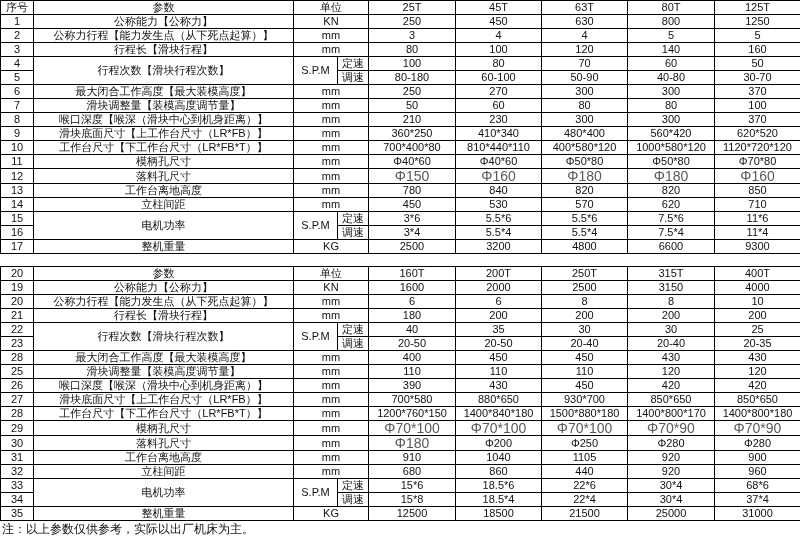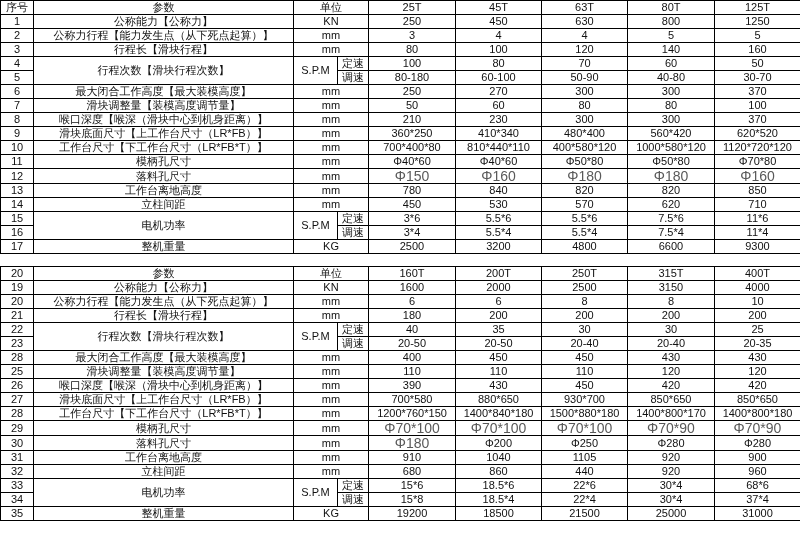--- a/index.html
+++ b/index.html
@@ -427,23 +427,24 @@
           <td>15*8</td>
           <td>18.5*4</td>
           <td>22*4</td>
           <td>30*4</td>
           <td>37*4</td>
         </tr>
         <tr>
           <td>35</td>
           <td>整机重量</td>
           <td colspan="2">KG</td>
-          <td>19200</td>
+          <td>12500</td>
           <td>18500</td>
           <td>21500</td>
           <td>25000</td>
           <td>31000</td>
         </tr>
       </tbody>
   </table>
 
+  <div class="note">注：以上参数仅供参考，实际以出厂机床为主。</div>
 
 </div>
 
 </body></html>

